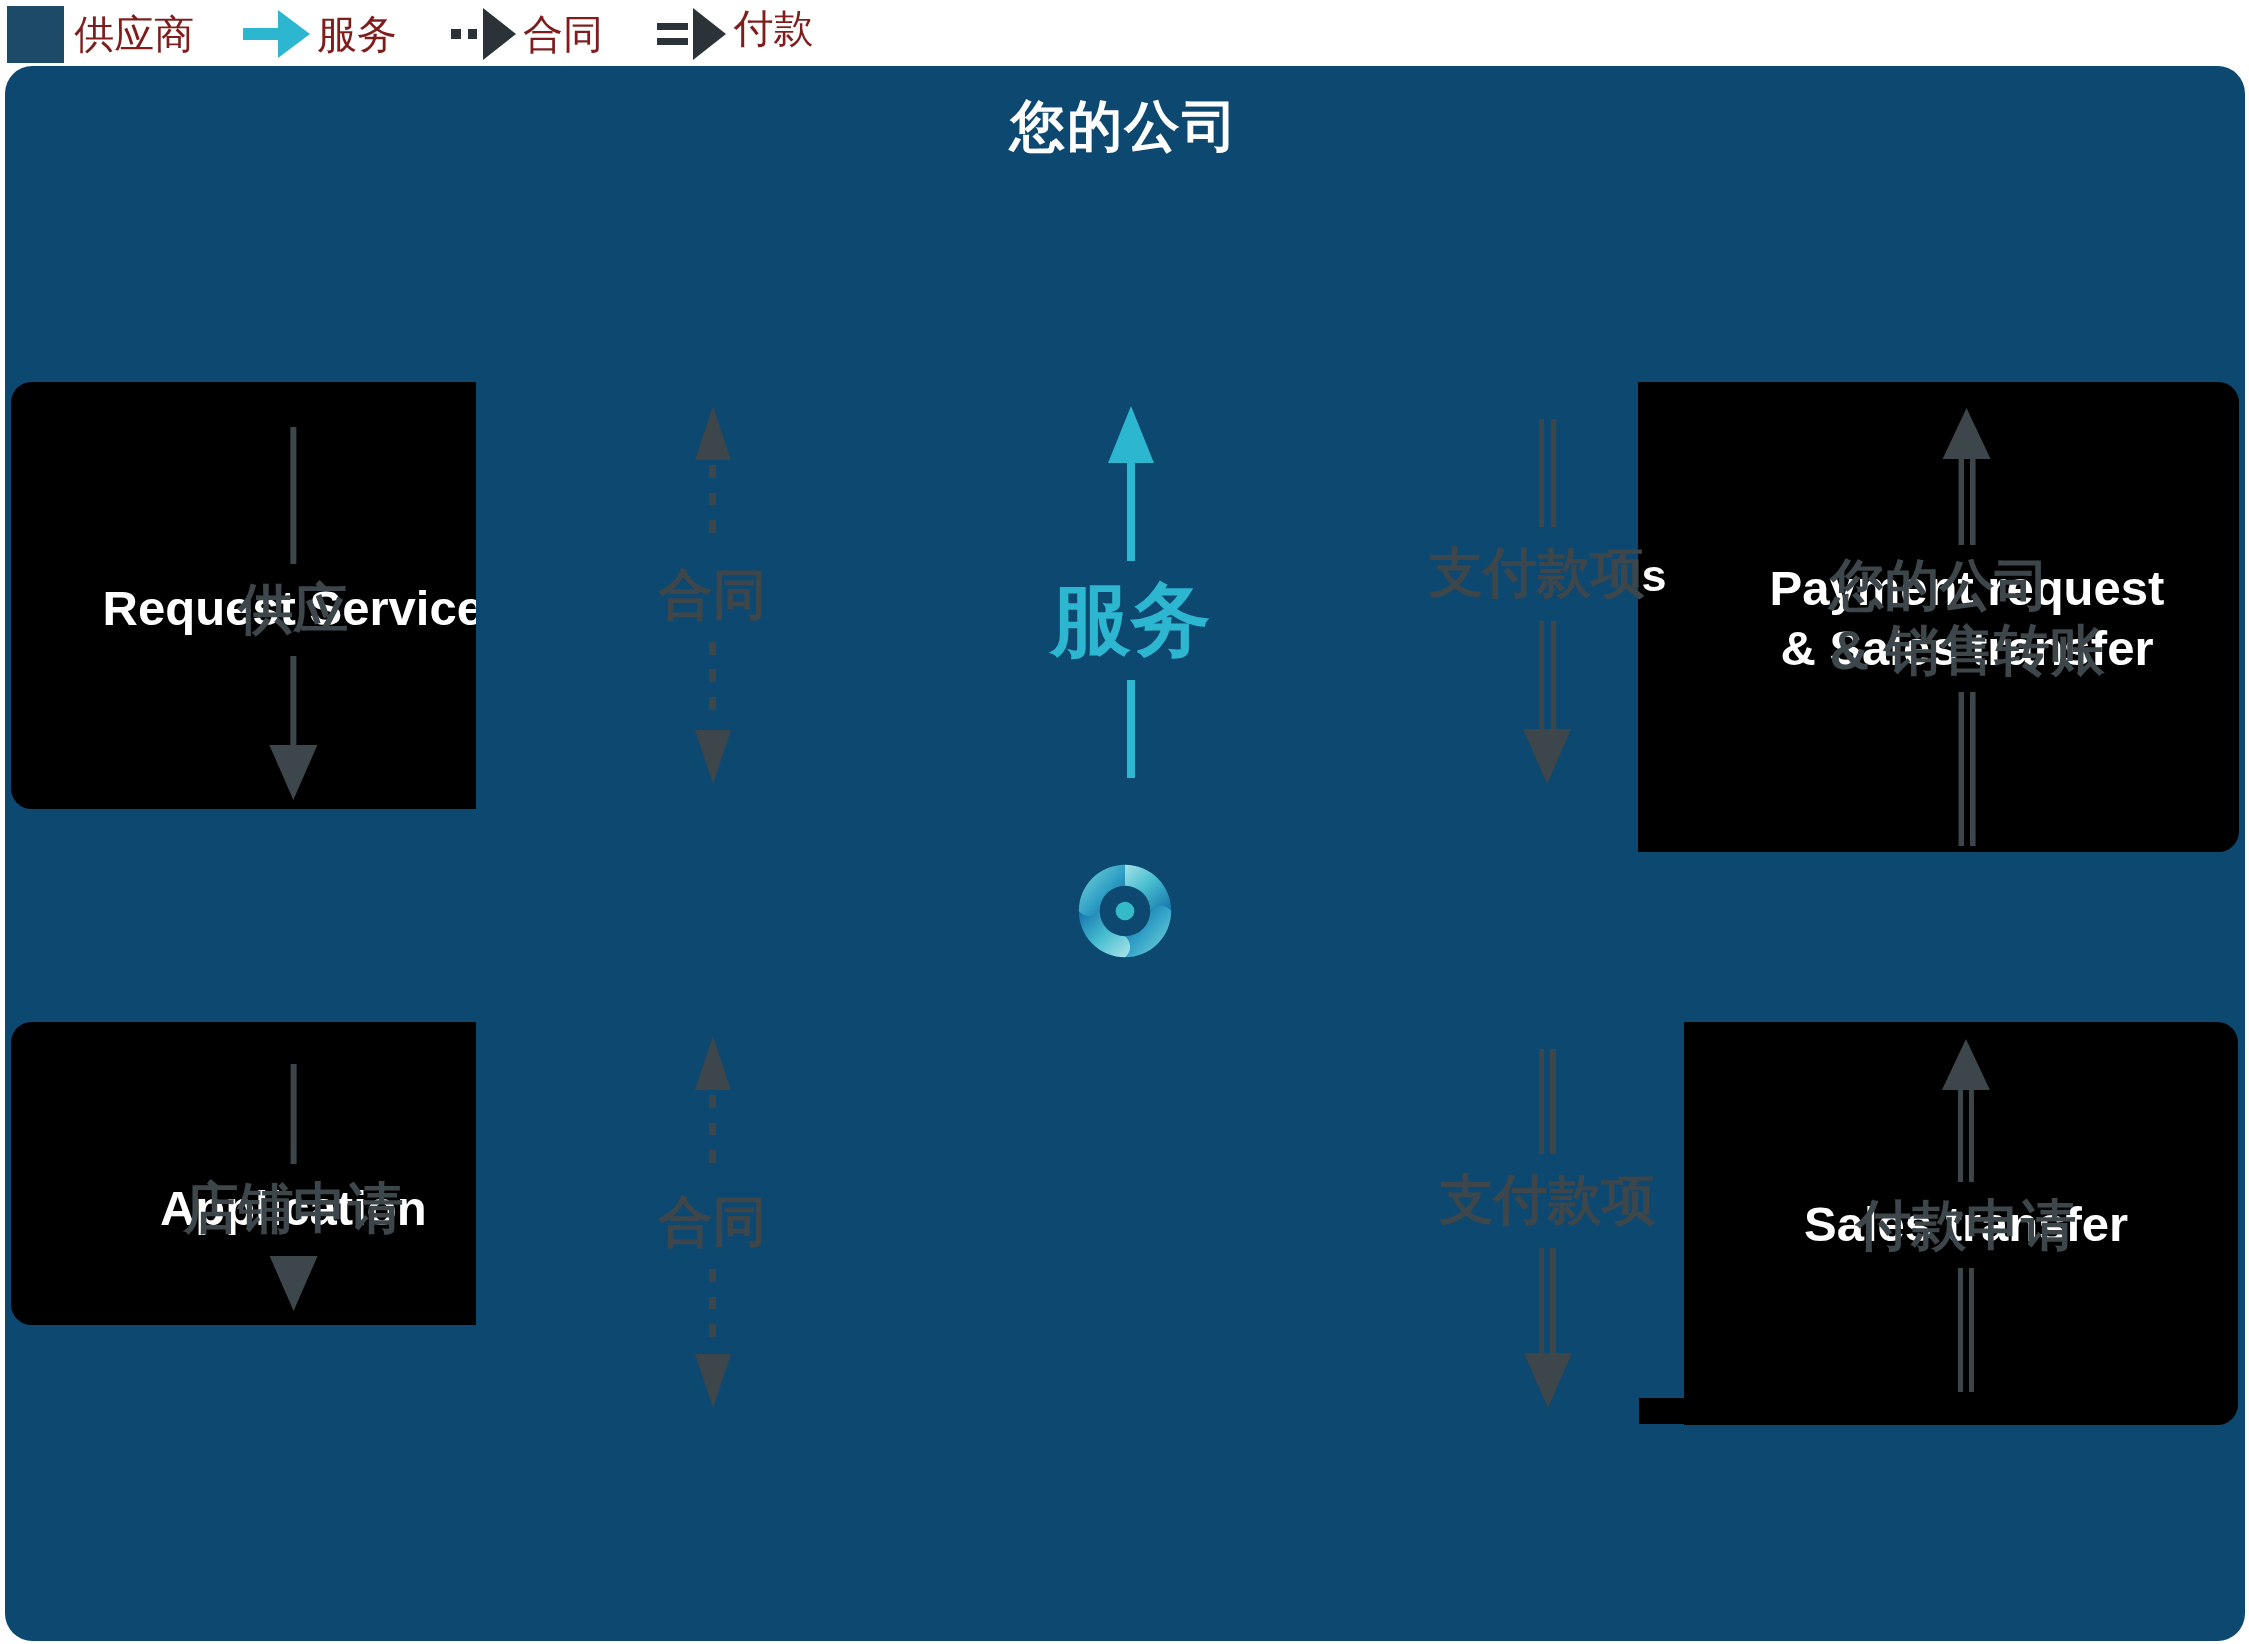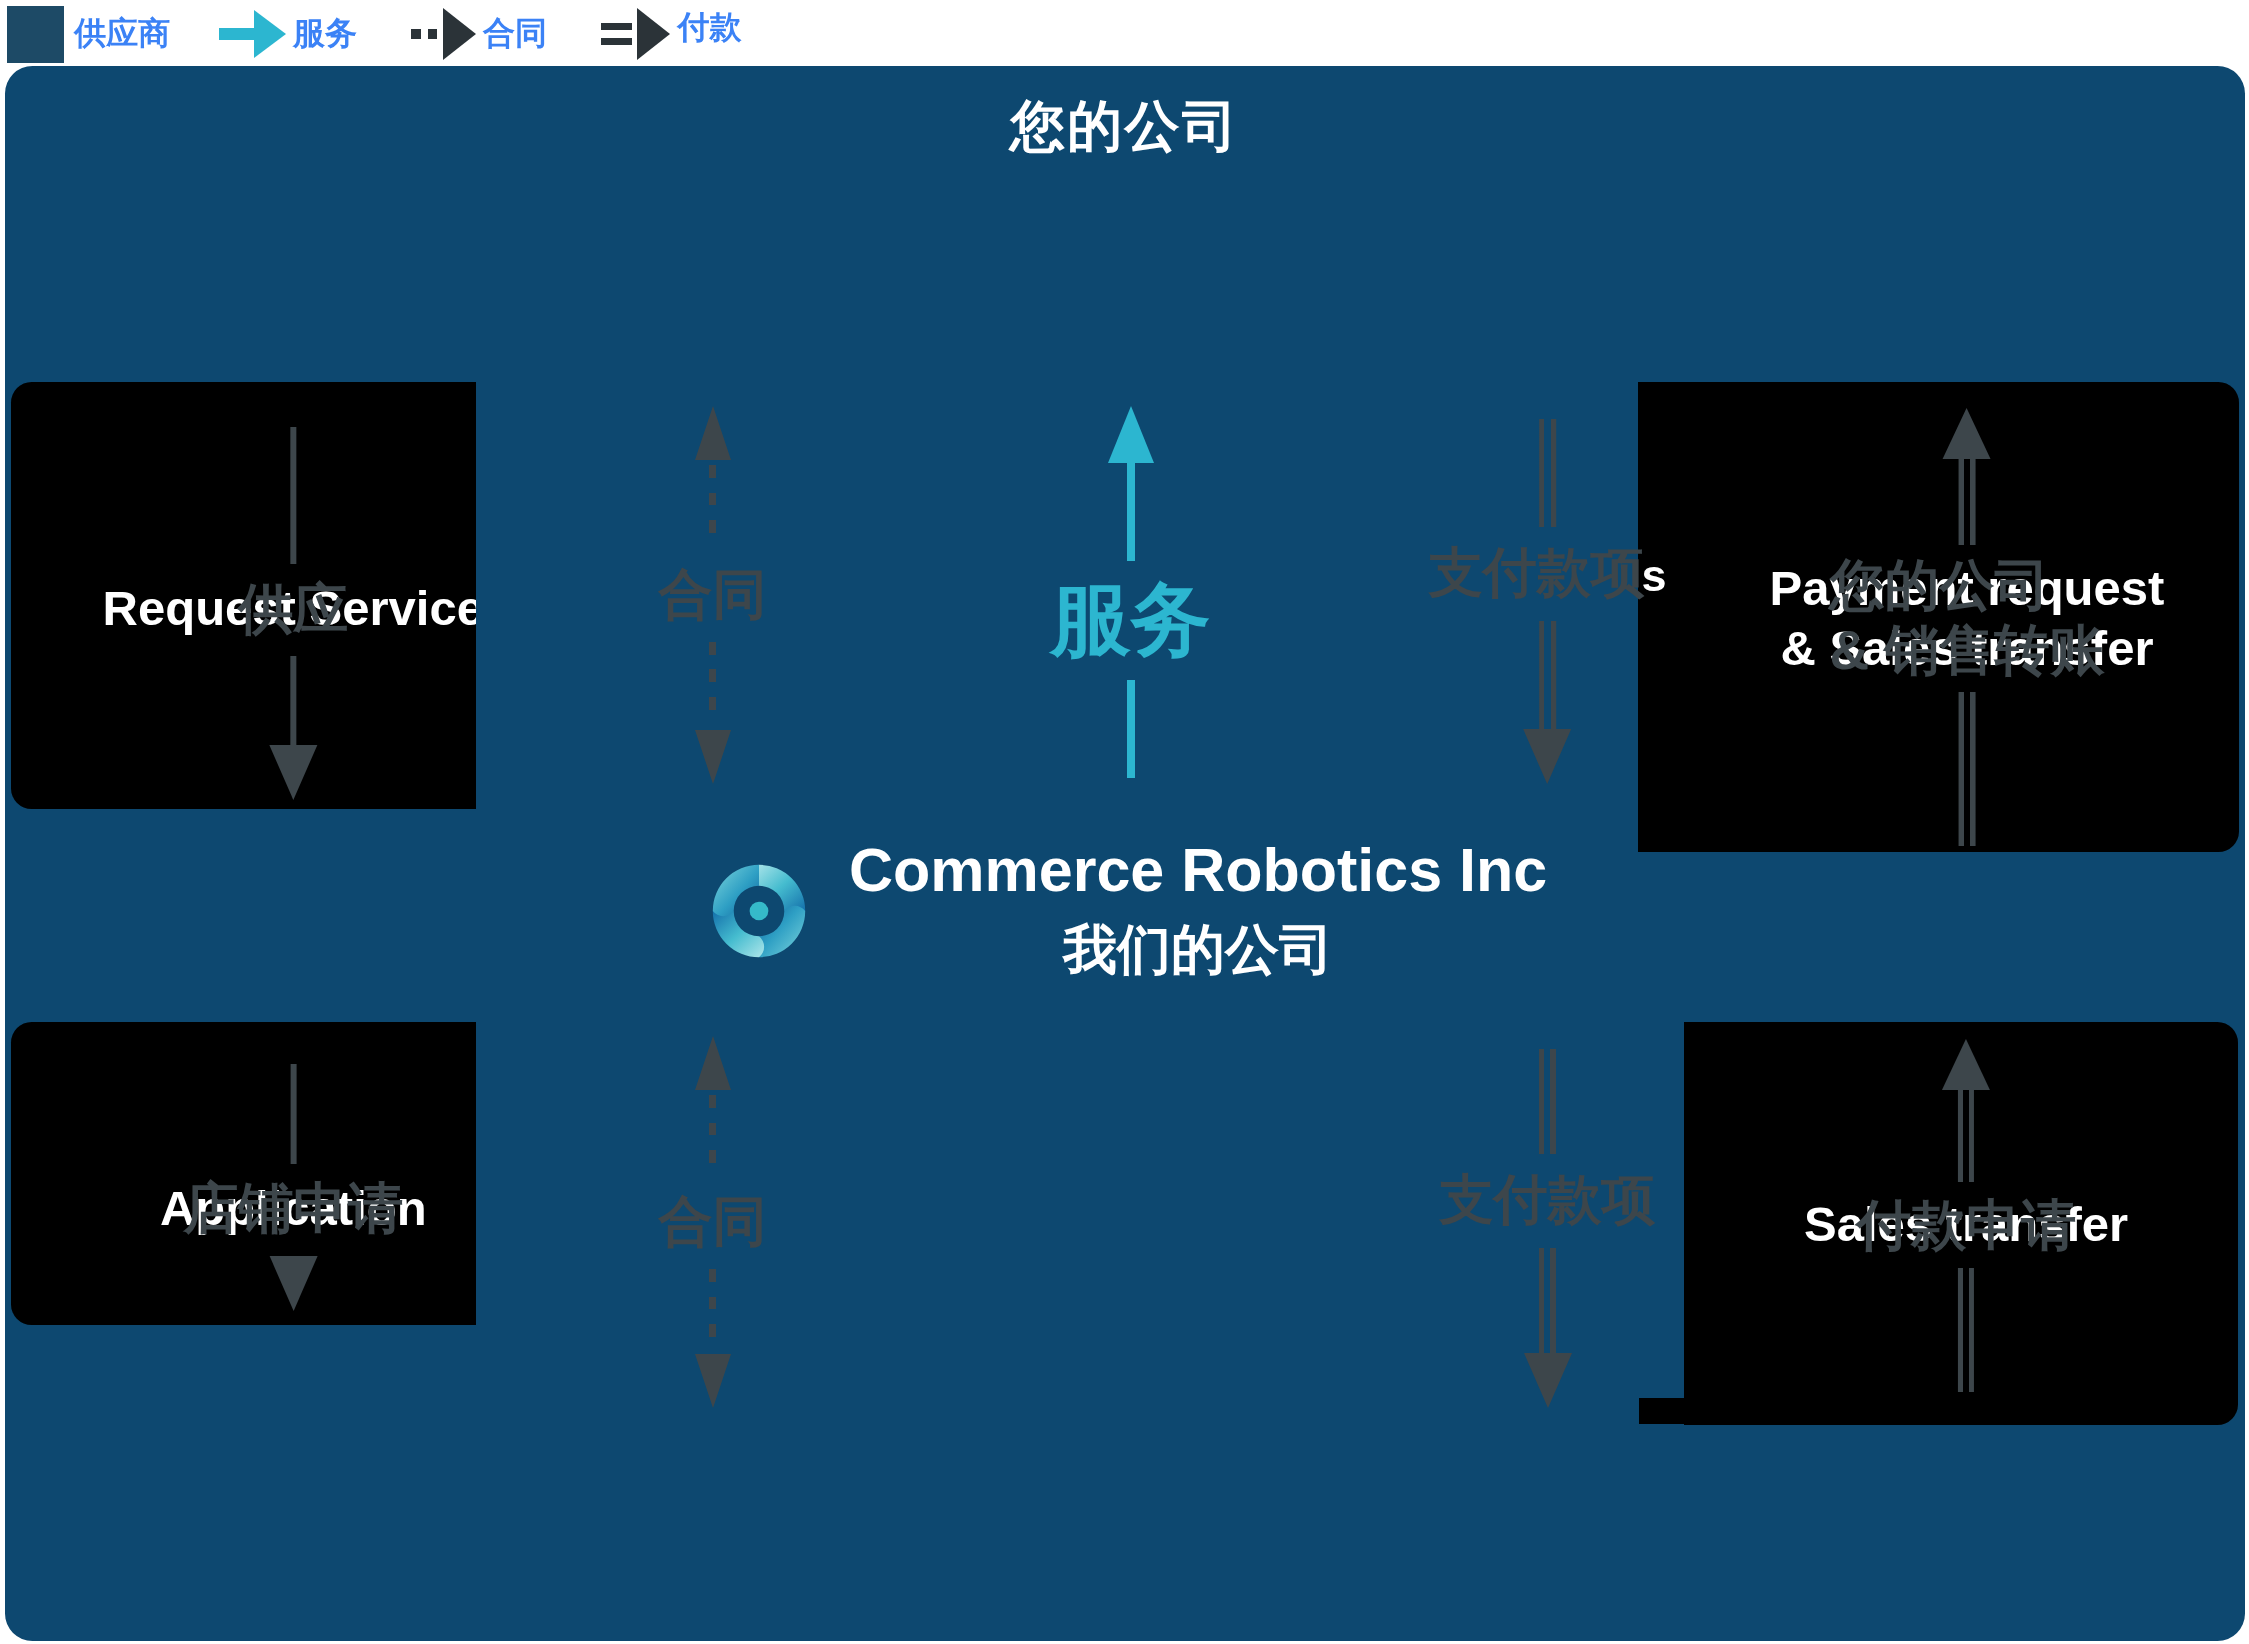--- a/index.html
+++ b/index.html
@@ -1,21 +1,21 @@
 <!DOCTYPE html>
 <html style="font-size:9.2px"><head>
 <meta charset="utf-8">
 <style>
   html,body{margin:0;padding:0;background:#ffffff;}
   body{width:2250px;height:1645px;position:relative;font-family:"Liberation Sans","DejaVu Sans",sans-serif;overflow:hidden;}
 
   
   .legend{position:absolute;left:6.9px;top:4.6px;display:flex;align-items:center;height:59px;}
   .legend .swatch{width:57px;height:57px;background:#1d4a66;}
-  .legend .ltxt{font-size:32px;font-weight:700;color:#3b82f6;white-space:nowrap;}
+  .legend .ltxt{font-size:40px;font-weight:400;color:#7f1d1d;white-space:nowrap;}
   .legend .ltxt.first{margin:0 49px 0 10.3px;}
   .legend .ltxt.mid{margin:0 54px 0 6.9px;}
   .legend .ltxt.last{margin:0 0 12px 8px;}
   .lg-arrow{display:flex;align-items:center;}
   .lg-shaft{width:35px;height:12.6px;background:#2cb6d0;}
   .lg-head-teal{width:0;height:0;border-top:24px solid transparent;border-bottom:24px solid transparent;border-left:32px solid #2cb6d0;}
   .lg-dots{display:flex;align-items:center;gap:6.9px;margin-right:5.7px;}
   .lg-dot{width:9.7px;height:9.7px;background:#2b3338;}
   .lg-head-gray{width:0;height:0;border-top:26px solid transparent;border-bottom:26px solid transparent;border-left:33px solid #2b3338;}
   .lg-bars{display:flex;flex-direction:column;gap:7.4px;margin-right:4.6px;}
@@ -213,21 +213,17 @@
         </linearGradient>
       </defs>
       <g>
         <path fill="url(#lgA)" d="M100 16 A84 84 0 0 1 184 100 L146 100 A46 46 0 0 0 100 54 A24 24 0 0 1 100 16 Z"></path>
         <path fill="url(#lgB)" d="M100 16 A84 84 0 0 1 184 100 L146 100 A46 46 0 0 0 100 54 A24 24 0 0 1 100 16 Z" transform="rotate(90,100,100)"></path>
         <path fill="url(#lgA)" d="M100 16 A84 84 0 0 1 184 100 L146 100 A46 46 0 0 0 100 54 A24 24 0 0 1 100 16 Z" transform="rotate(180,100,100)"></path>
         <path fill="url(#lgB)" d="M100 16 A84 84 0 0 1 184 100 L146 100 A46 46 0 0 0 100 54 A24 24 0 0 1 100 16 Z" transform="rotate(270,100,100)"></path>
         <circle cx="100" cy="100" r="17" fill="#35bac9"></circle>
       </g>
     </svg>
-    <div class="mid-text">
-      <div class="mid-title">Commerce Robotics Inc</div>
-      <div class="mid-sub">我们的公司</div>
-    </div>
   </div>
 
 
 </div>
 
 
 </body></html>

